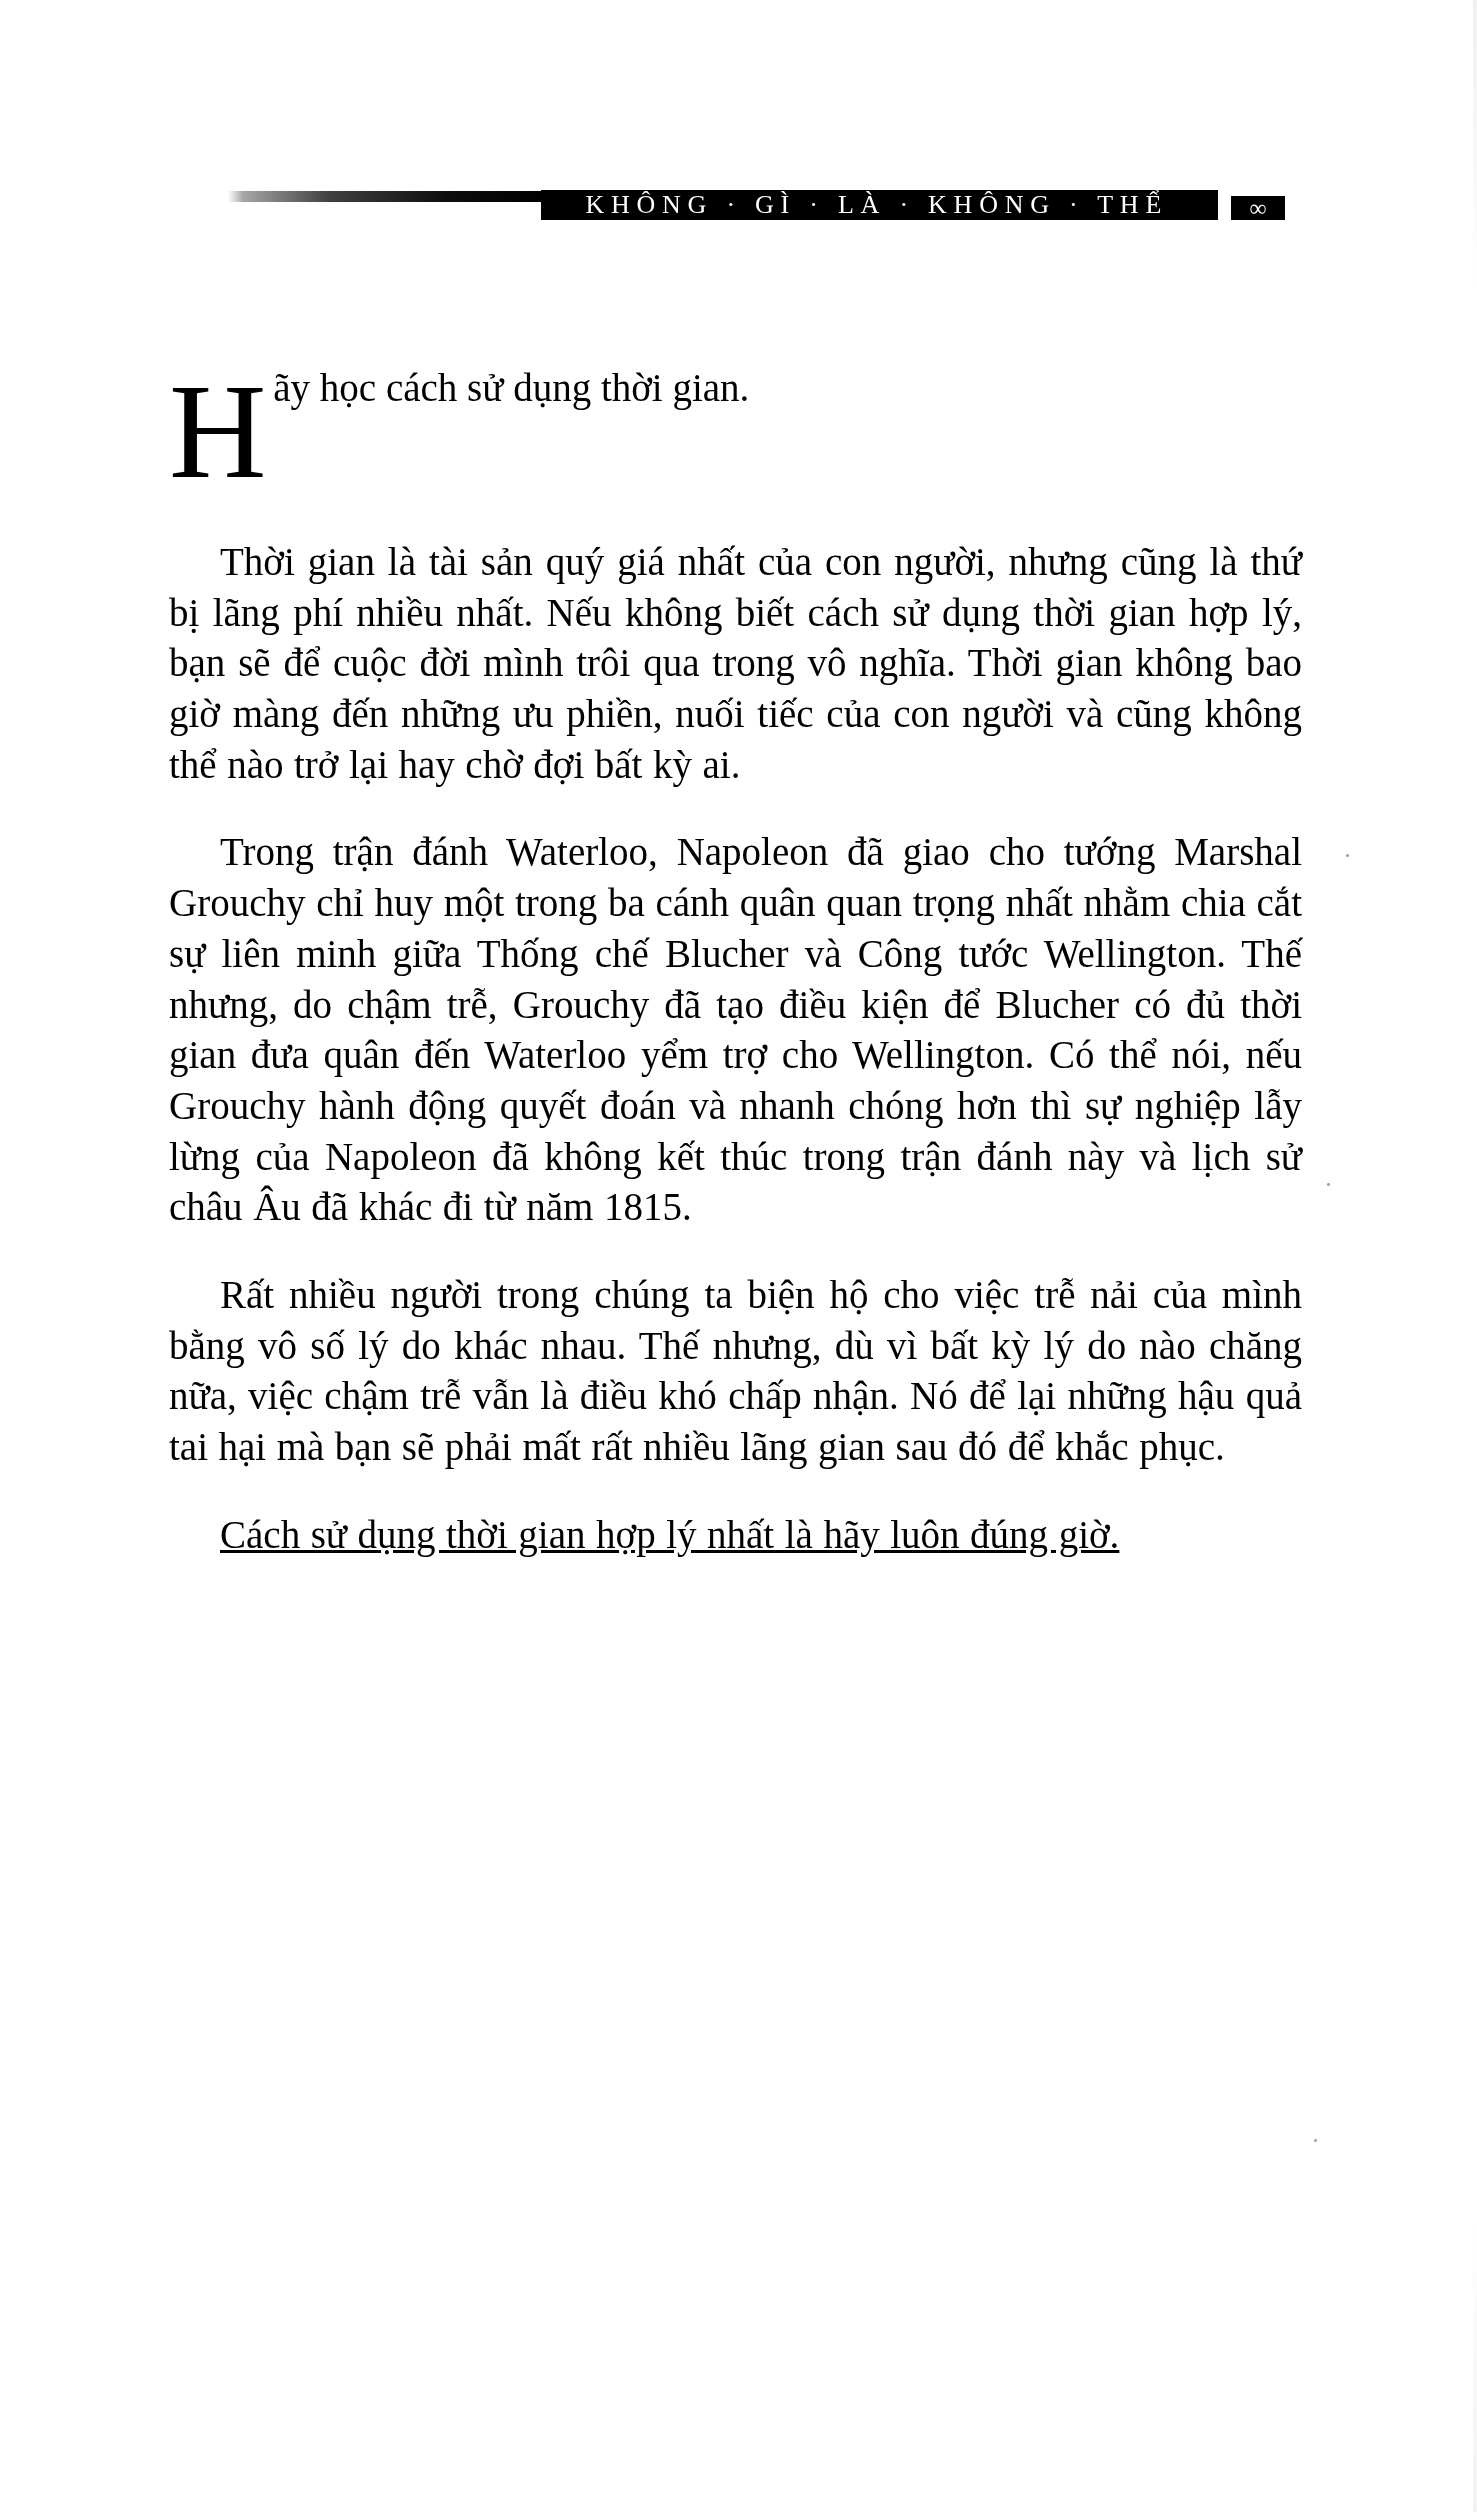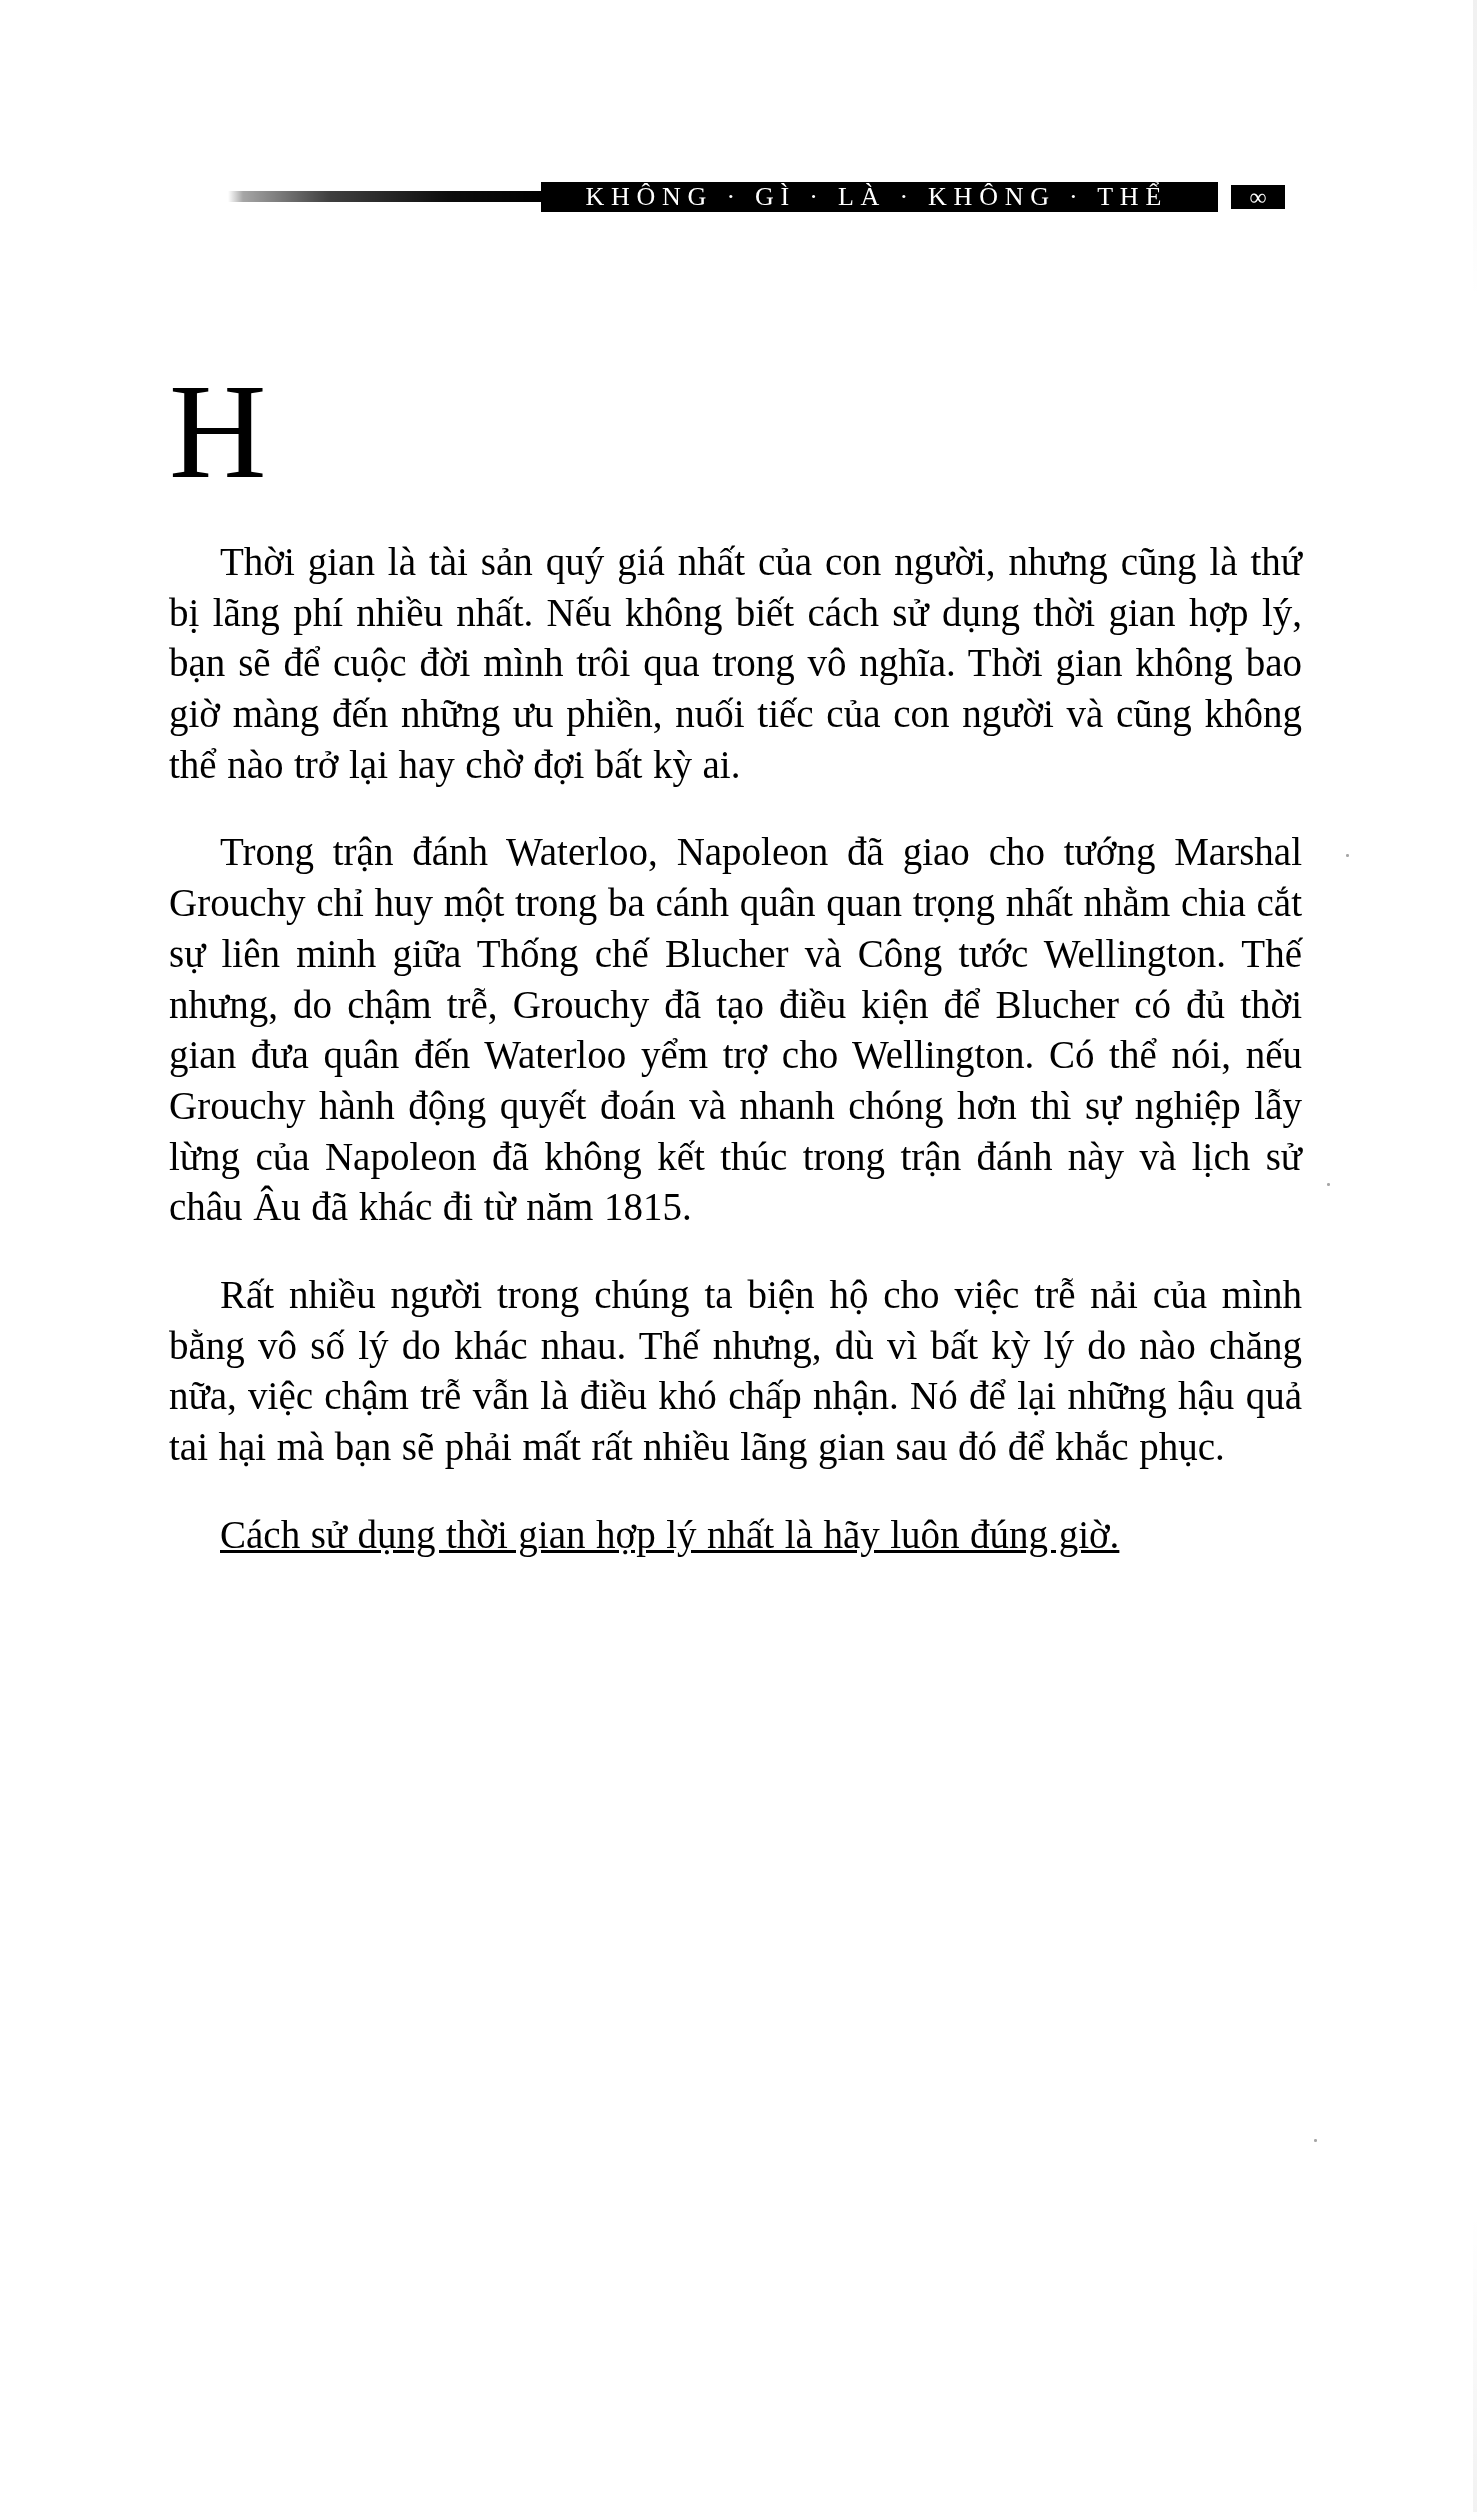--- a/index.html
+++ b/index.html
@@ -25,21 +25,21 @@
   }
 
   
   .header-band {
     position: absolute;
     top: 173px;
     left: 228px;
     width: 1057px;
     height: 47px;
     display: flex;
-    align-items: center;
+    align-items: flex-end;
   }
   .header-rule {
     flex: 0 0 313px;
     align-self: center;
     height: 11px;
     background: linear-gradient(to right,
         rgba(0,0,0,0.0) 0px,
         rgba(0,0,0,0.35) 15px,
         rgba(0,0,0,0.75) 101px,
         rgba(0,0,0,0.95) 220px,
@@ -139,21 +139,21 @@
 
   <div class="header-band">
     <div class="header-rule"></div>
     <div class="header-title">KHÔNG · GÌ · LÀ · KHÔNG · THỂ</div>
     <div class="header-badge">∞</div>
   </div>
 
   <div class="content">
 
     <p class="first-para">
-      <span class="dropcap">H</span>
+      <span class="dropcap">H</span><span class="first-line-rest">ãy học cách sử dụng thời gian.</span>
     </p>
 
     <p class="para">Thời gian là tài sản quý giá nhất của con người, nhưng cũng là thứ bị lãng phí nhiều nhất. Nếu không biết cách sử dụng thời gian hợp lý, bạn sẽ để cuộc đời mình trôi qua trong vô nghĩa. Thời gian không bao giờ màng đến những ưu phiền, nuối tiếc của con người và cũng không thể nào trở lại hay chờ đợi bất kỳ ai.</p>
     <p class="para">Trong trận đánh Waterloo, Napoleon đã giao cho tướng Marshal Grouchy chỉ huy một trong ba cánh quân quan trọng nhất nhằm chia cắt sự liên minh giữa Thống chế Blucher và Công tước Wellington. Thế nhưng, do chậm trễ, Grouchy đã tạo điều kiện để Blucher có đủ thời gian đưa quân đến Waterloo yểm trợ cho Wellington. Có thể nói, nếu Grouchy hành động quyết đoán và nhanh chóng hơn thì sự nghiệp lẫy lừng của Napoleon đã không kết thúc trong trận đánh này và lịch sử châu Âu đã khác đi từ năm 1815.</p>
     <p class="para">Rất nhiều người trong chúng ta biện hộ cho việc trễ nải của mình bằng vô số lý do khác nhau. Thế nhưng, dù vì bất kỳ lý do nào chăng nữa, việc chậm trễ vẫn là điều khó chấp nhận. Nó để lại những hậu quả tai hại mà bạn sẽ phải mất rất nhiều lãng gian sau đó để khắc phục.</p>
     <p class="para">Cách sử dụng thời gian hợp lý nhất là hãy luôn đúng giờ.</p>
   </div>
 
   <div class="scan-edge"></div>
   <div class="speck" style="top:854px; left:1346px;"></div>

